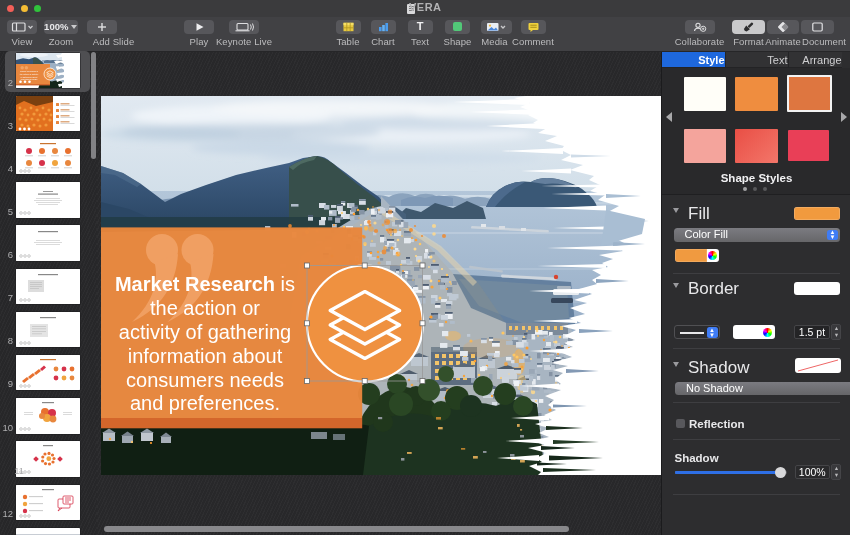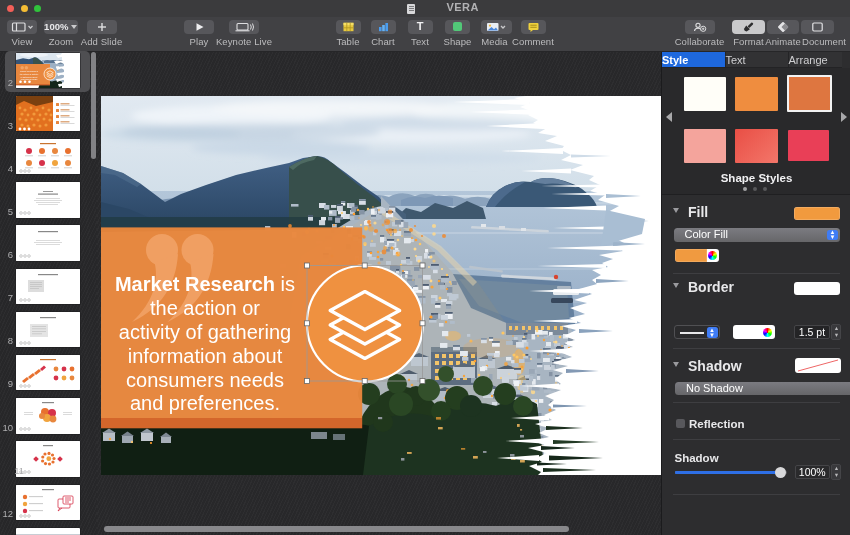--- a/index.html
+++ b/index.html
@@ -16,42 +16,42 @@
   .tbtn{position:absolute;top:2.5px;height:14px;background:#57575b;border-radius:4px;}
   .tlabel{position:absolute;top:19px;font-size:9.5px;color:#bcbcbe;text-align:center;white-space:nowrap;letter-spacing:0.1px;}
   
   #sidebar{left:0;top:52px;width:97px;height:483px;background:#28282a;background-image:repeating-linear-gradient(115deg,rgba(255,255,255,0.022) 0 1px,rgba(0,0,0,0.028) 1px 3px);}
   .thumb{position:absolute;left:16px;width:64px;height:35.5px;background:#fff;border-radius:1px;overflow:hidden;box-shadow:0 0 0 0.5px #1c1c1e;}
   .snum{position:absolute;width:13px;text-align:right;font-size:9.5px;color:#aeaeb0;}
   
   #canvas{left:97px;top:52px;width:564px;height:483px;background:#29292b;background-image:repeating-linear-gradient(115deg,rgba(255,255,255,0.022) 0 1px,rgba(0,0,0,0.028) 1px 3px);overflow:hidden;}
   
   #panel{left:661px;top:52px;width:189px;height:483px;background:#2d2d2f;border-left:1px solid #1b1b1d;}
-  .ptab{position:absolute;top:0;height:15.5px;background:#323234;color:#cfcfd1;font-size:11px;text-align:left;line-height:16px;border-bottom:1px solid #232325;}
-  .sect-label{position:absolute;color:#e8e8ea;font-size:14px;font-weight:bold;}
+  .ptab{position:absolute;top:0;height:15.5px;background:#323234;color:#cfcfd1;font-size:11px;text-align:right;line-height:16px;border-bottom:1px solid #232325;}
+  .sect-label{position:absolute;color:#e8e8ea;font-size:17px;font-weight:normal;}
   .disc{position:absolute;width:0;height:0;border-left:3.5px solid transparent;border-right:3.5px solid transparent;border-top:5px solid #9a9a9e;}
   .divider{position:absolute;left:11px;width:167px;height:1px;background:#3e3e41;}
   .dropdown{position:absolute;left:11.5px;width:166px;height:13.5px;border-radius:3.5px;background:linear-gradient(#7b7b81,#666669);color:#fff;font-size:11px;line-height:13.5px;padding-left:11px;}
   .stepper{position:absolute;right:1.5px;top:1.5px;width:11px;height:10.5px;border-radius:2.5px;background:#3f7cf5;}
   .chev{position:absolute;left:0;width:11px;text-align:center;color:#fff;font-size:6px;line-height:5px;}
 </style>
 </head>
 <body>
 <div id="app">
 
   <div class="abs" id="titlebar">
     <div class="abs tl" style="left:7px;background:#f35f58;"></div>
     <div class="abs tl" style="left:20.5px;background:#f5bd34;"></div>
     <div class="abs tl" style="left:34px;background:#30c33c;"></div>
     <div class="abs" style="left:407px;top:3.5px;width:8px;height:10.5px;background:#d8d8da;border-radius:1px;">
       <div style="position:absolute;left:1.5px;top:2px;width:5px;height:1px;background:#7a7a7c;"></div>
       <div style="position:absolute;left:1.5px;top:4px;width:5px;height:1px;background:#7a7a7c;"></div>
       <div style="position:absolute;left:1.5px;top:6px;width:5px;height:1px;background:#7a7a7c;"></div>
     </div>
-    <div class="abs" id="title" style="left:419px;width:60px;text-align:right;">VERA</div>
+    <div class="abs" id="title" style="left:409px;width:60px;text-align:left;">VERA</div>
   </div>
 
   <div class="abs" id="toolbar">
 
     <div class="tbtn" style="left:6.5px;width:30px;">
       <svg width="30" height="14" viewBox="0 0 30 14" style="position:absolute;left:0;top:0;">
         <rect x="5.5" y="3" width="12.5" height="8" rx="1" fill="none" stroke="#dedee0" stroke-width="1.2"></rect>
         <line x1="9.5" y1="3" x2="9.5" y2="11" stroke="#dedee0" stroke-width="1.2"></line>
         <path d="M21.5 6 L23.5 8 L25.5 6" fill="none" stroke="#c9c9cb" stroke-width="1.3"></path>
       </svg>
@@ -60,21 +60,21 @@
 
     <div class="tbtn" style="left:43.5px;width:34.5px;color:#e8e8ea;font-size:9.5px;font-weight:bold;text-align:center;line-height:14px;">100%<span style="display:inline-block;width:0;height:0;border-left:3px solid transparent;border-right:3px solid transparent;border-top:4px solid #c9c9cb;margin-left:3px;vertical-align:1px;"></span></div>
     <div class="tlabel" style="left:46px;width:30px;">Zoom</div>
 
     <div class="tbtn" style="left:86.5px;width:30px;">
       <svg width="30" height="14" style="position:absolute;left:0;top:0;">
         <line x1="15" y1="3" x2="15" y2="11" stroke="#dedee0" stroke-width="1.4"></line>
         <line x1="11" y1="7" x2="19" y2="7" stroke="#dedee0" stroke-width="1.4"></line>
       </svg>
     </div>
-    <div class="tlabel" style="left:80px;width:43px;">Add Slide</div>
+    <div class="tlabel" style="left:92px;width:43px;">Add Slide</div>
 
     <div class="tbtn" style="left:183.5px;width:30.5px;">
       <svg width="30" height="14" style="position:absolute;left:0;top:0;">
         <path d="M12.5 3.2 L19.5 7 L12.5 10.8 Z" fill="#eeeef0"></path>
       </svg>
     </div>
     <div class="tlabel" style="left:185px;width:28px;">Play</div>
 
     <div class="tbtn" style="left:228.5px;width:30.5px;">
       <svg width="30" height="14" style="position:absolute;left:0;top:0;">

